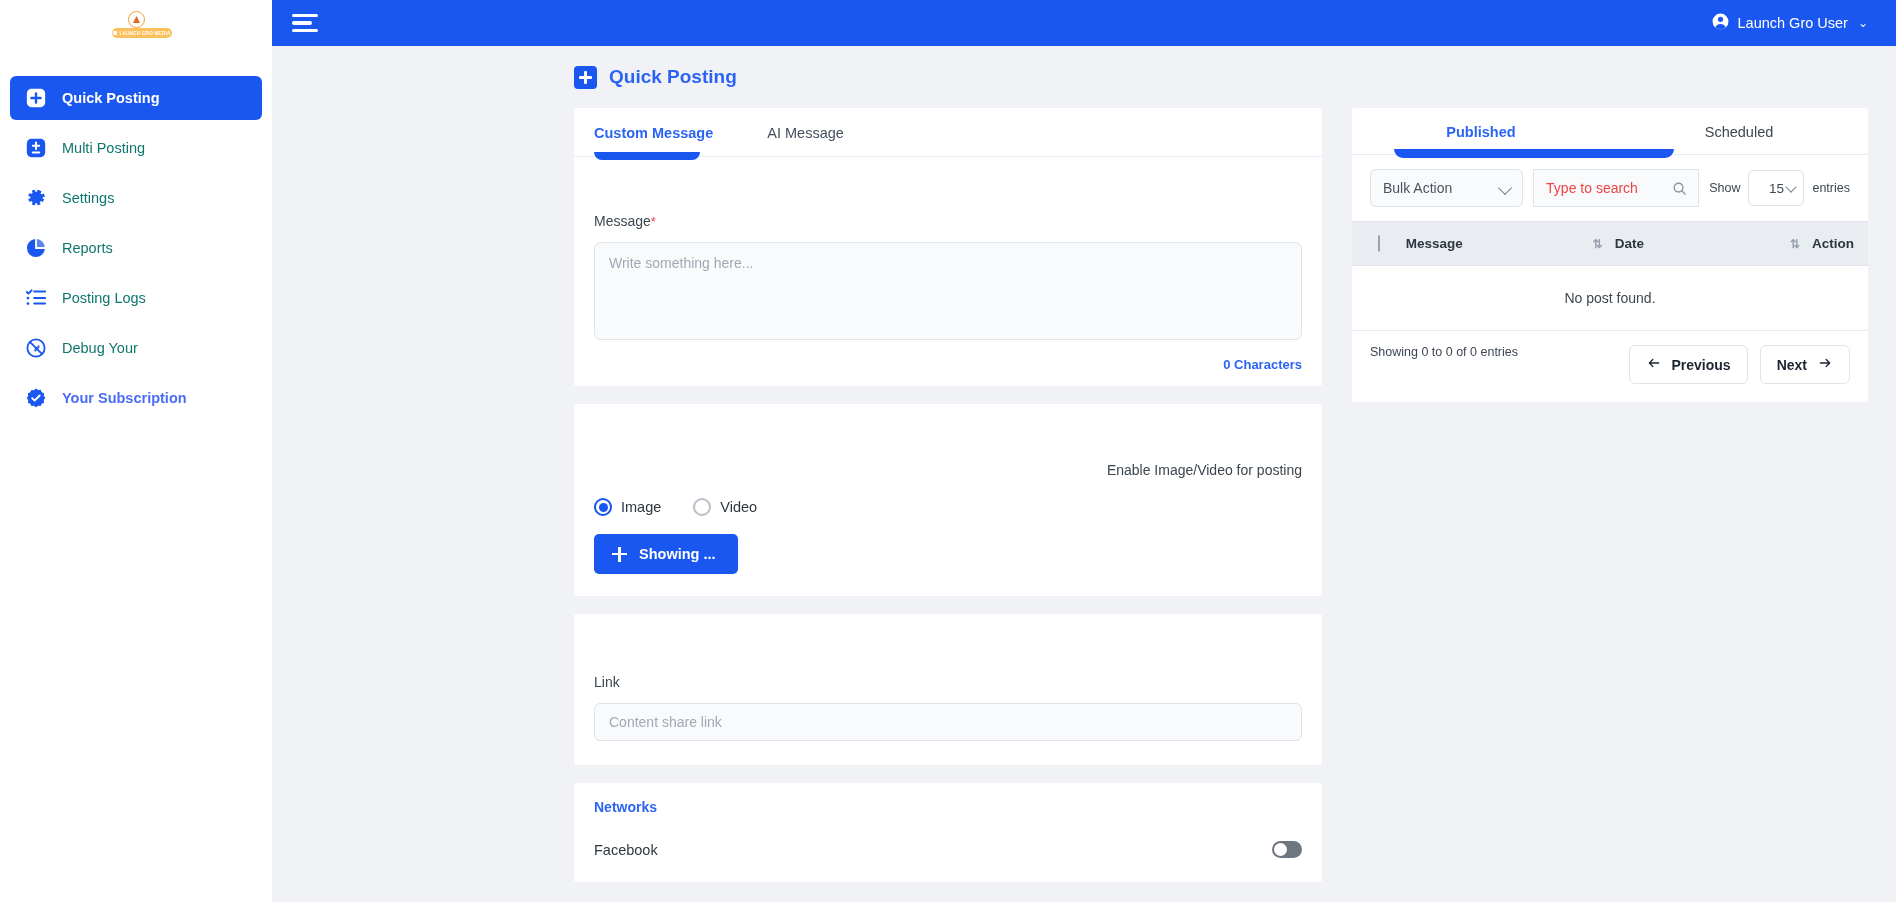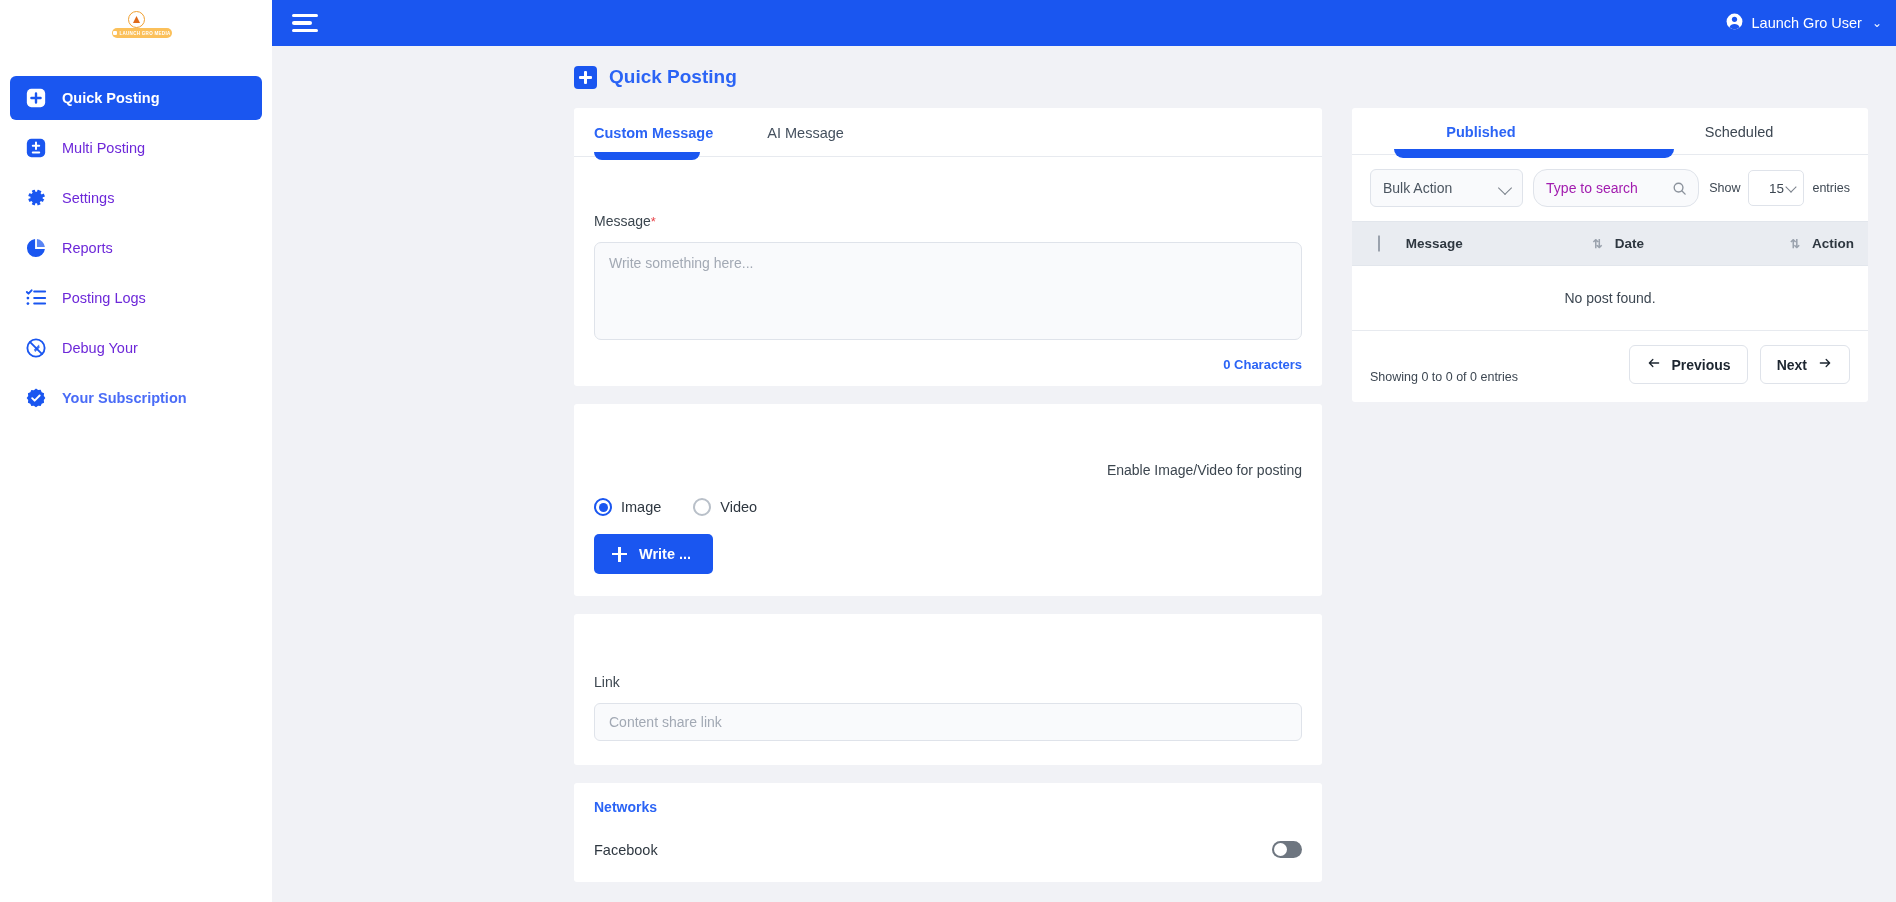--- a/index.html
+++ b/index.html
@@ -39,34 +39,34 @@
   }
   .logo-pill .dot {
     width: 4px; height: 4px; background: #fff; border-radius: 1px; margin-right: 2px;
   }
 
   .nav { padding: 20px 10px 0 10px; }
   .nav-item {
     display: flex; align-items: center; gap: 14px;
     height: 44px; padding: 0 14px; margin-bottom: 6px;
     border-radius: 6px; cursor: pointer;
-    font-size: 14.5px; color: #6d28d9;
+    font-size: 14.5px; color: #0f766e;
   }
   .nav-item.active { background: #1a56f0; color: #ffffff; font-weight: bold; }
   .nav-item.subscription { color: #4a6cf7; font-weight: bold; }
   .nav-ico { width: 24px; height: 24px; flex: 0 0 24px; display:flex; align-items:center; justify-content:center; }
   .nav-ico svg { display: block; }
 
   
   .content { flex: 1; height: 902px; display: flex; flex-direction: column; min-width: 0; }
 
   
   .topbar {
     height: 46px; background: #1a56f0; display: flex; align-items: center;
-    justify-content: space-between; padding: 0 14px 0 20px; flex: 0 0 46px;
+    justify-content: space-between; padding: 0 28px 0 20px; flex: 0 0 46px;
   }
   .hamburger { width: 34px; height: 26px; display:flex; flex-direction: column; justify-content: center; gap:4px; cursor: pointer; }
   .hamburger span { display:block; height: 3.5px; background:#fff; border-radius:2px; }
   .hamburger span:nth-child(1){ width: 26px; }
   .hamburger span:nth-child(2){ width: 20px; }
   .hamburger span:nth-child(3){ width: 26px; }
   .user-menu { display:flex; align-items:center; gap:8px; color:#fff; font-size:14.5px; cursor:pointer; }
   .user-menu .caret { font-size: 12px; opacity:.95; margin-left:2px; }
 
   
@@ -157,22 +157,22 @@
 
   .toolbar { display:flex; align-items:center; padding: 14px 18px; gap: 10px; }
   .select-box {
     position:relative; width: 182px; height:38px; border:1px solid #dfe3ea; border-radius:6px;
     background:#f9fafc; display:flex; align-items:center; padding: 0 12px; font-size:14px; color:#4b5560;
     cursor:pointer;
   }
   .select-box .chev { position:absolute; right: 12px; top: 13px; width:10px; height:10px;
     border-right:1.6px solid #7b828c; border-bottom:1.6px solid #7b828c; transform: rotate(45deg); }
   .search-box {
-    position:relative; width: 198px; height:38px; border:1px solid #dfe3ea; border-radius:14px;
-    background:#f9fafc; display:flex; align-items:center; padding: 0 12px; font-size:14px; color:#a21caf;
+    position:relative; width: 198px; height:38px; border:1px solid #dfe3ea; border-radius:0;
+    background:#f9fafc; display:flex; align-items:center; padding: 0 12px; font-size:14px; color:#ef4444;
   }
   .search-box .sicon { position:absolute; right:11px; top:11px; }
   .show-entries { margin-left:auto; display:flex; align-items:center; gap:8px; font-size:12.5px; color:#3d4752; }
   .mini-select {
     position:relative; width: 56px; height: 36px; border:1px solid #dfe3ea; border-radius:5px;
     background:#fff; display:flex; align-items:center; justify-content:center; font-size:13.5px; color:#3d4752;
     cursor:pointer;
   }
   .mini-select .chev2 { position:absolute; right:8px; top:12px; width:8px; height:8px;
     border-right:1.6px solid #7b828c; border-bottom:1.6px solid #7b828c; transform: rotate(45deg); }
@@ -181,21 +181,21 @@
   table.tbl thead th {
     background:#e9ecf1; font-size:13.5px; font-weight:bold; color:#2e3740;
     text-align:left; padding: 14px 0; height: 44px;
     border-top:1px solid #e2e6ec; border-bottom:1px solid #e2e6ec;
   }
   .th-in { display:flex; align-items:center; justify-content: space-between; padding-right: 14px; }
   .chk { width:19px; height:19px; border:1px solid #9aa2ad; border-radius:3px; background:#fff; cursor:pointer; }
   .sort-ico { color:#9aa2ad; font-size:12px; letter-spacing:-2px; }
   .empty-row td { text-align:center; font-size:14px; color:#3d4752; padding: 24px 0; border-bottom:1px solid #e7eaef; }
 
-  .tfoot { display:flex; align-items:flex-end; padding: 14px 18px 18px 18px; }
+  .tfoot { display:flex; align-items:flex-start; padding: 14px 18px 18px 18px; }
   .showing { font-size:12.5px; color:#3d4752; }
   .pager { margin-left:auto; display:flex; gap:12px; }
   .pbtn {
     display:flex; align-items:center; gap:10px; border:1px solid #dfe3ea; background:#fff;
     border-radius:6px; padding: 10px 16px; font-size:14px; font-weight:bold; color:#1d2630; cursor:pointer;
     font-family:"Liberation Sans", sans-serif;
   }
 </style>
 </head>
 <body>
@@ -350,21 +350,21 @@
                 <span class="radio-c on"></span>
                 <span>Image</span>
               </label>
               <label class="radio">
                 <span class="radio-c"></span>
                 <span>Video</span>
               </label>
             </div>
             <button class="btn-browse">
               <span class="bplus"></span>
-              <span>Write ...</span>
+              <span>Showing ...</span>
             </button>
           </div>
         </section>
 
         <section class="card">
           <div class="card-pad" style="padding:24px 20px 24px 20px;">
             <div class="field-label">Link</div>
             <input class="input-text" type="text" placeholder="Content share link" style="">
           </div>
         </section>

